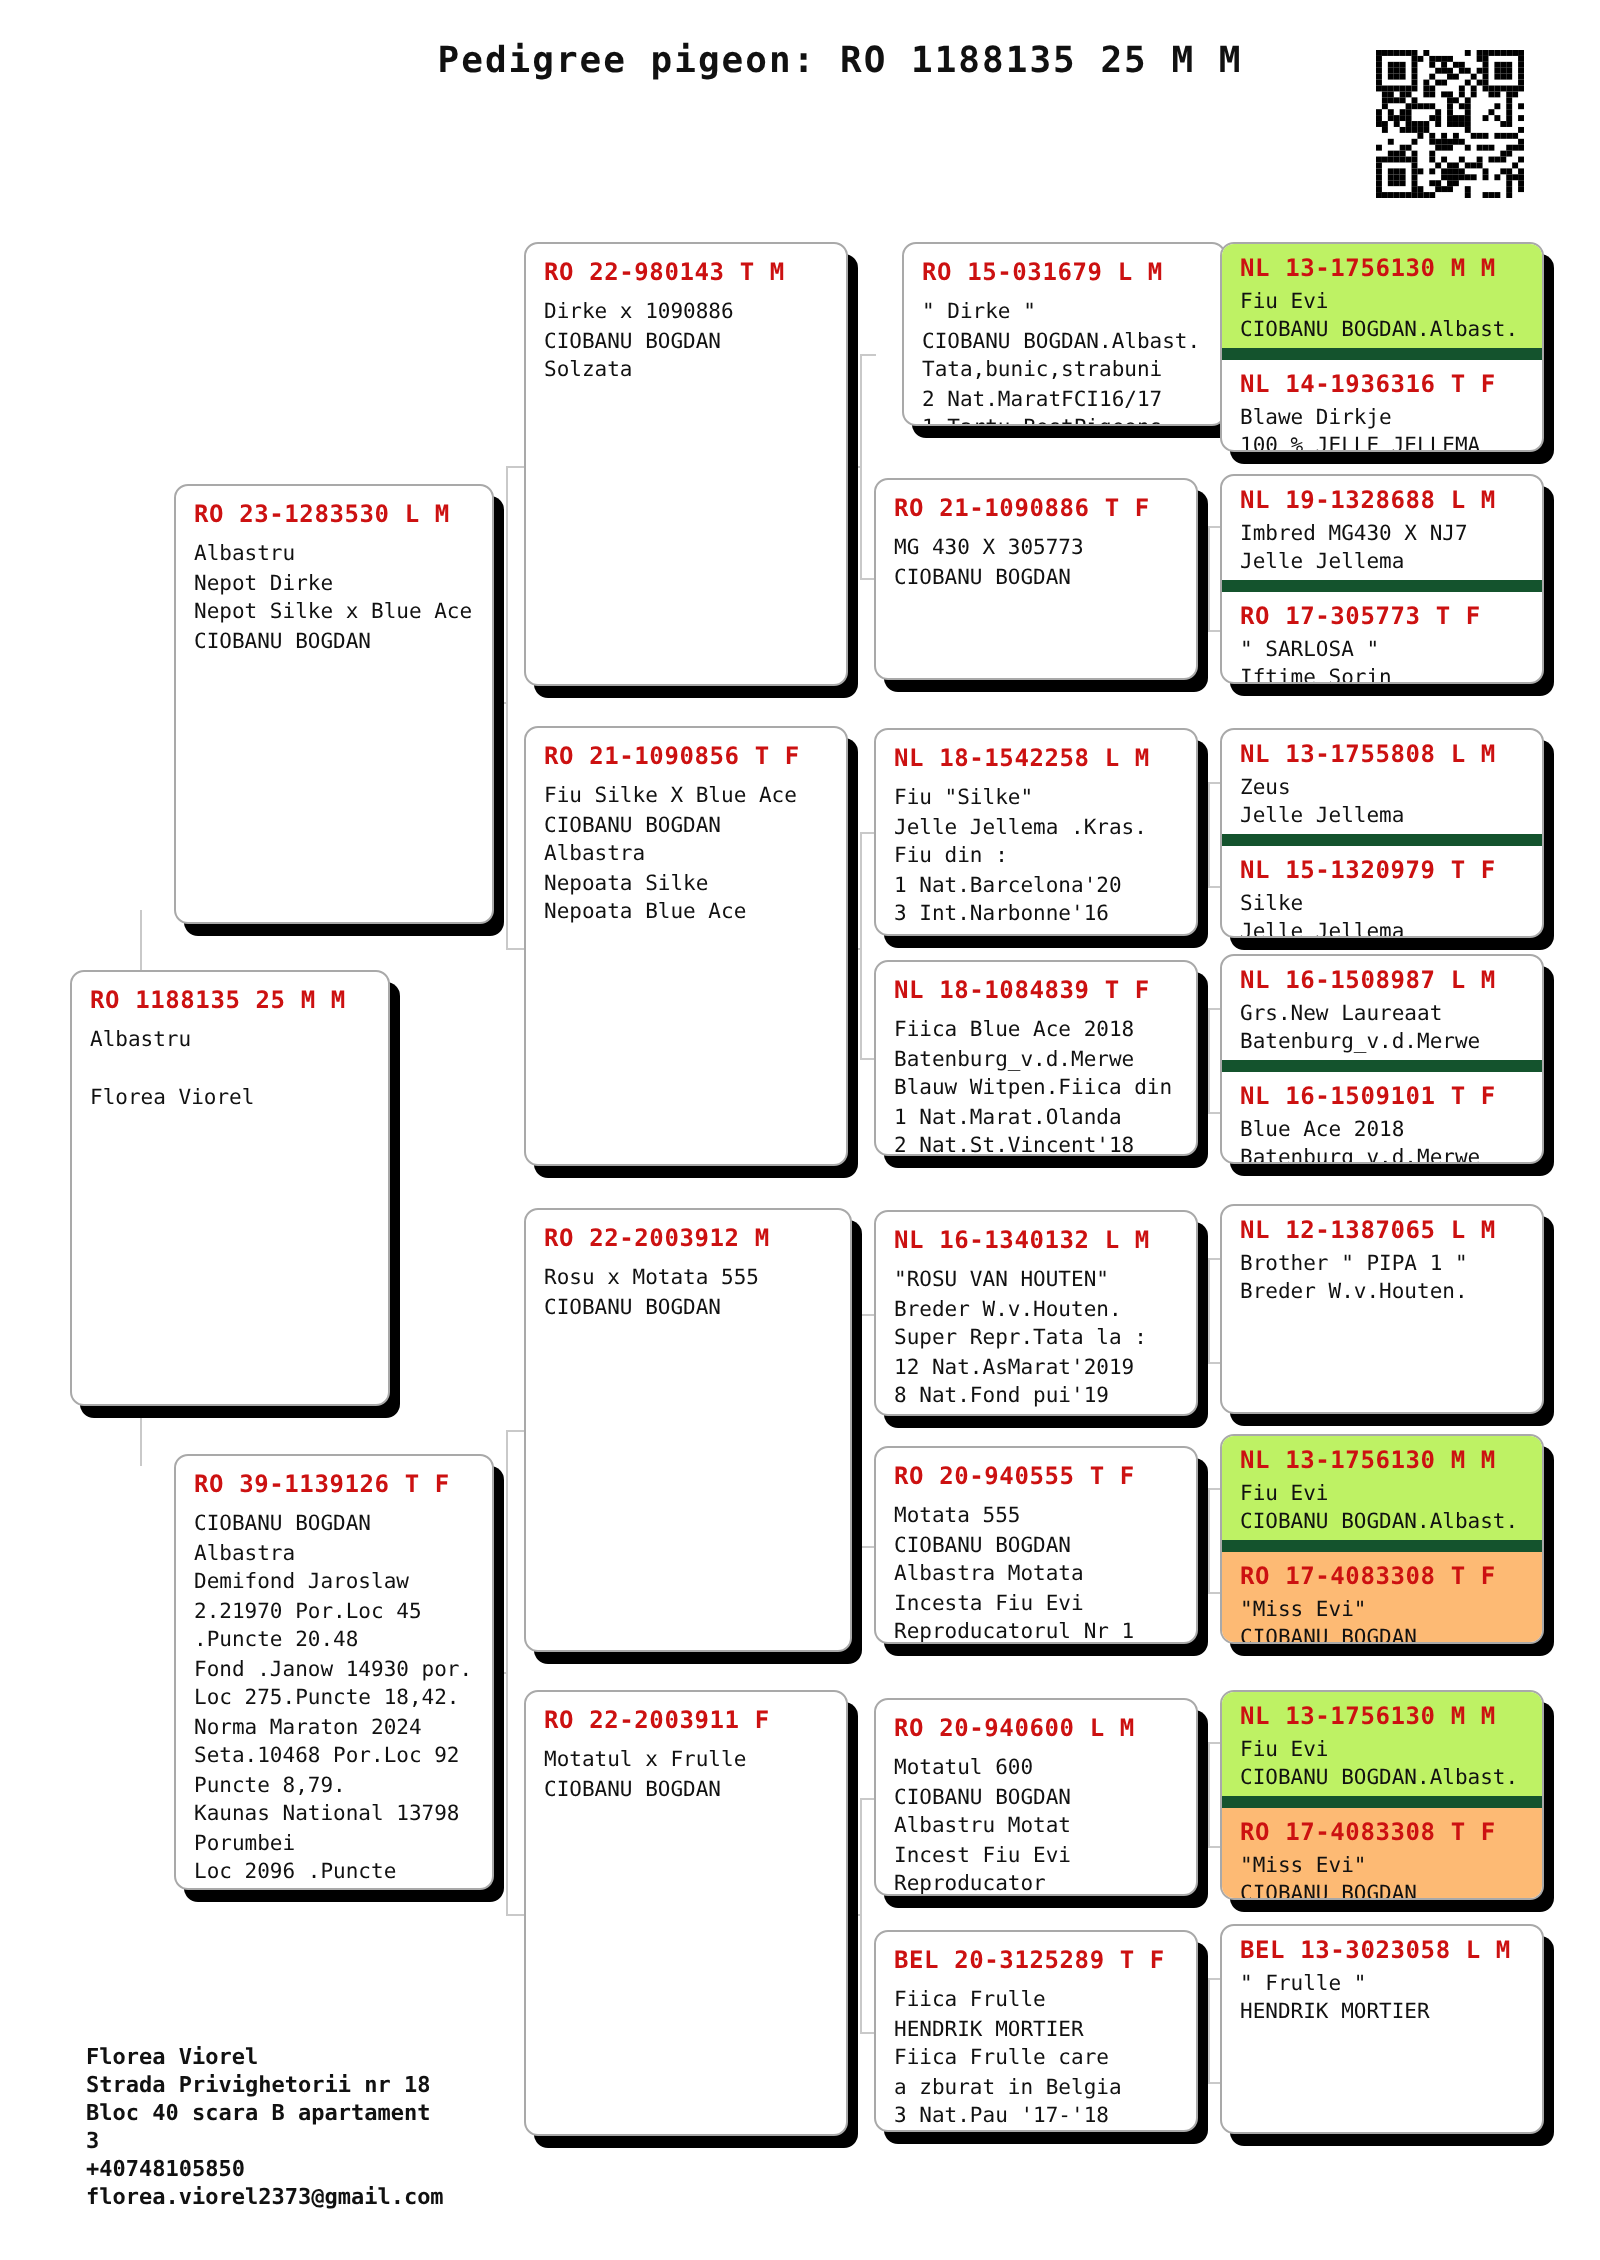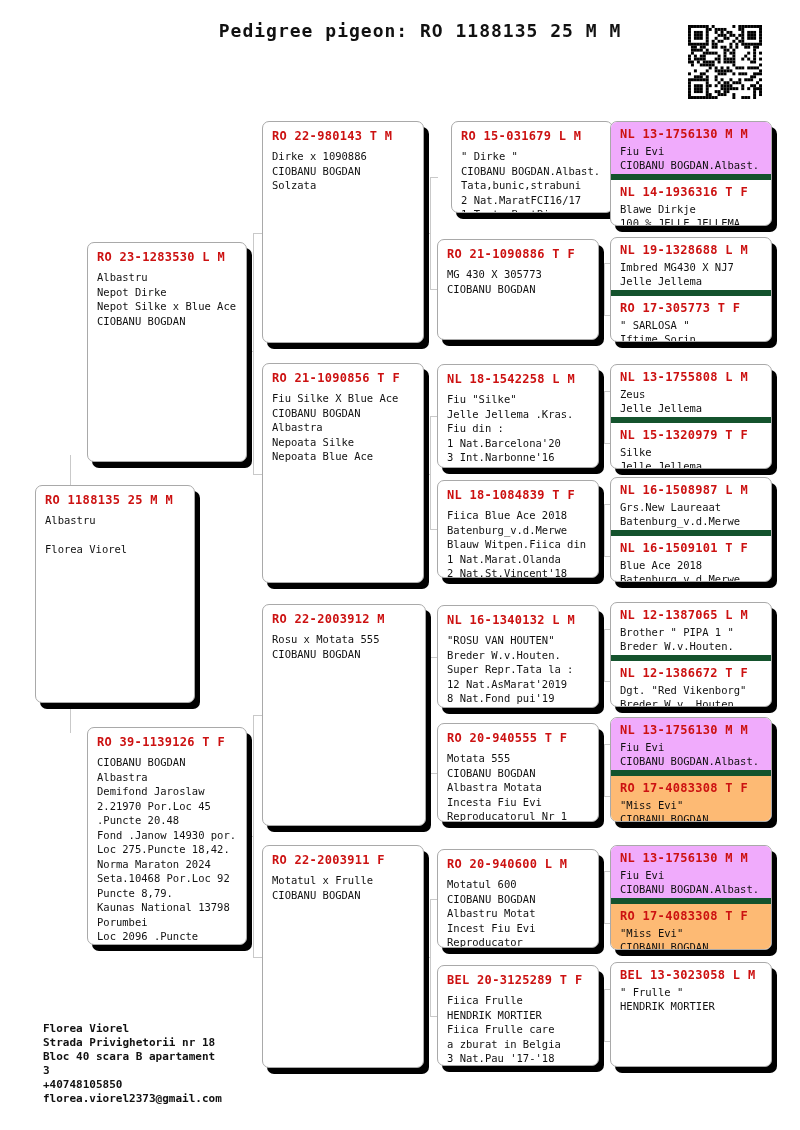--- a/index.html
+++ b/index.html
@@ -14,21 +14,21 @@
        border-radius:7px;box-shadow:5px 6px 0 #000;padding:7px 9px;overflow:hidden;z-index:2;}
   .ring{color:#cc1111;font-weight:bold;font-size:12px;letter-spacing:.3px;
         margin-bottom:6px;white-space:nowrap;}
   .bodytext{font-size:10.5px;line-height:14.5px;white-space:pre-line;
             overflow-wrap:break-word;word-break:break-word;}
   .pair{padding:0;}
   .entry{box-sizing:border-box;height:52px;padding:5px 9px 0;overflow:hidden;}
   .entry + .entry{border-top:6px solid #14532d;}
   .entry .ring{margin-bottom:3px;}
   .entry .bodytext{line-height:14px;}
-  .bg-pink{background:#f0abfc;}
+  .bg-pink{background:#bef264;}
   .bg-yellow{background:#fdba74;}
   .owner{position:absolute;left:43px;top:1022px;width:182px;font-weight:bold;
          font-size:11px;line-height:14px;white-space:pre-line;overflow-wrap:break-word;}
   .brandrow{position:absolute;left:580px;top:1122px;width:212px;height:60px;text-decoration:underline;}
   .bird{position:absolute;left:5px;top:8px;}
   .brandname{position:absolute;left:46px;top:12px;font-family:"DejaVu Serif",serif;
              font-style:italic;font-weight:bold;font-size:21px;}
   .deg{font-size:10px;vertical-align:super;}
   .siteurl{position:absolute;right:2px;top:12px;font-family:"DejaVu Sans",sans-serif;
            font-style:italic;font-weight:bold;font-size:15px;}
@@ -582,25 +582,20 @@
       <div class="bodytext">Blue Ace 2018
 Batenburg_v.d.Merwe</div>
     </div>
   </div>
   <div class="box pair" style="left:610px;top:602px;width:162px;height:105px">
     <div class="entry">
       <div class="ring">NL 12-1387065 L M</div>
       <div class="bodytext">Brother " PIPA 1 "
 Breder W.v.Houten.</div>
     </div>
-    <div class="entry">
-      <div class="ring">NL 12-1386672 T F</div>
-      <div class="bodytext">Dgt. "Red Vikenborg"
-Breder W.v .Houten</div>
-    </div>
   </div>
   <div class="box pair" style="left:610px;top:717px;width:162px;height:105px">
     <div class="entry bg-pink">
       <div class="ring">NL 13-1756130 M M</div>
       <div class="bodytext">Fiu Evi
 CIOBANU BOGDAN.Albast.</div>
     </div>
     <div class="entry bg-yellow">
       <div class="ring">RO 17-4083308 T F</div>
       <div class="bodytext">"Miss Evi"

